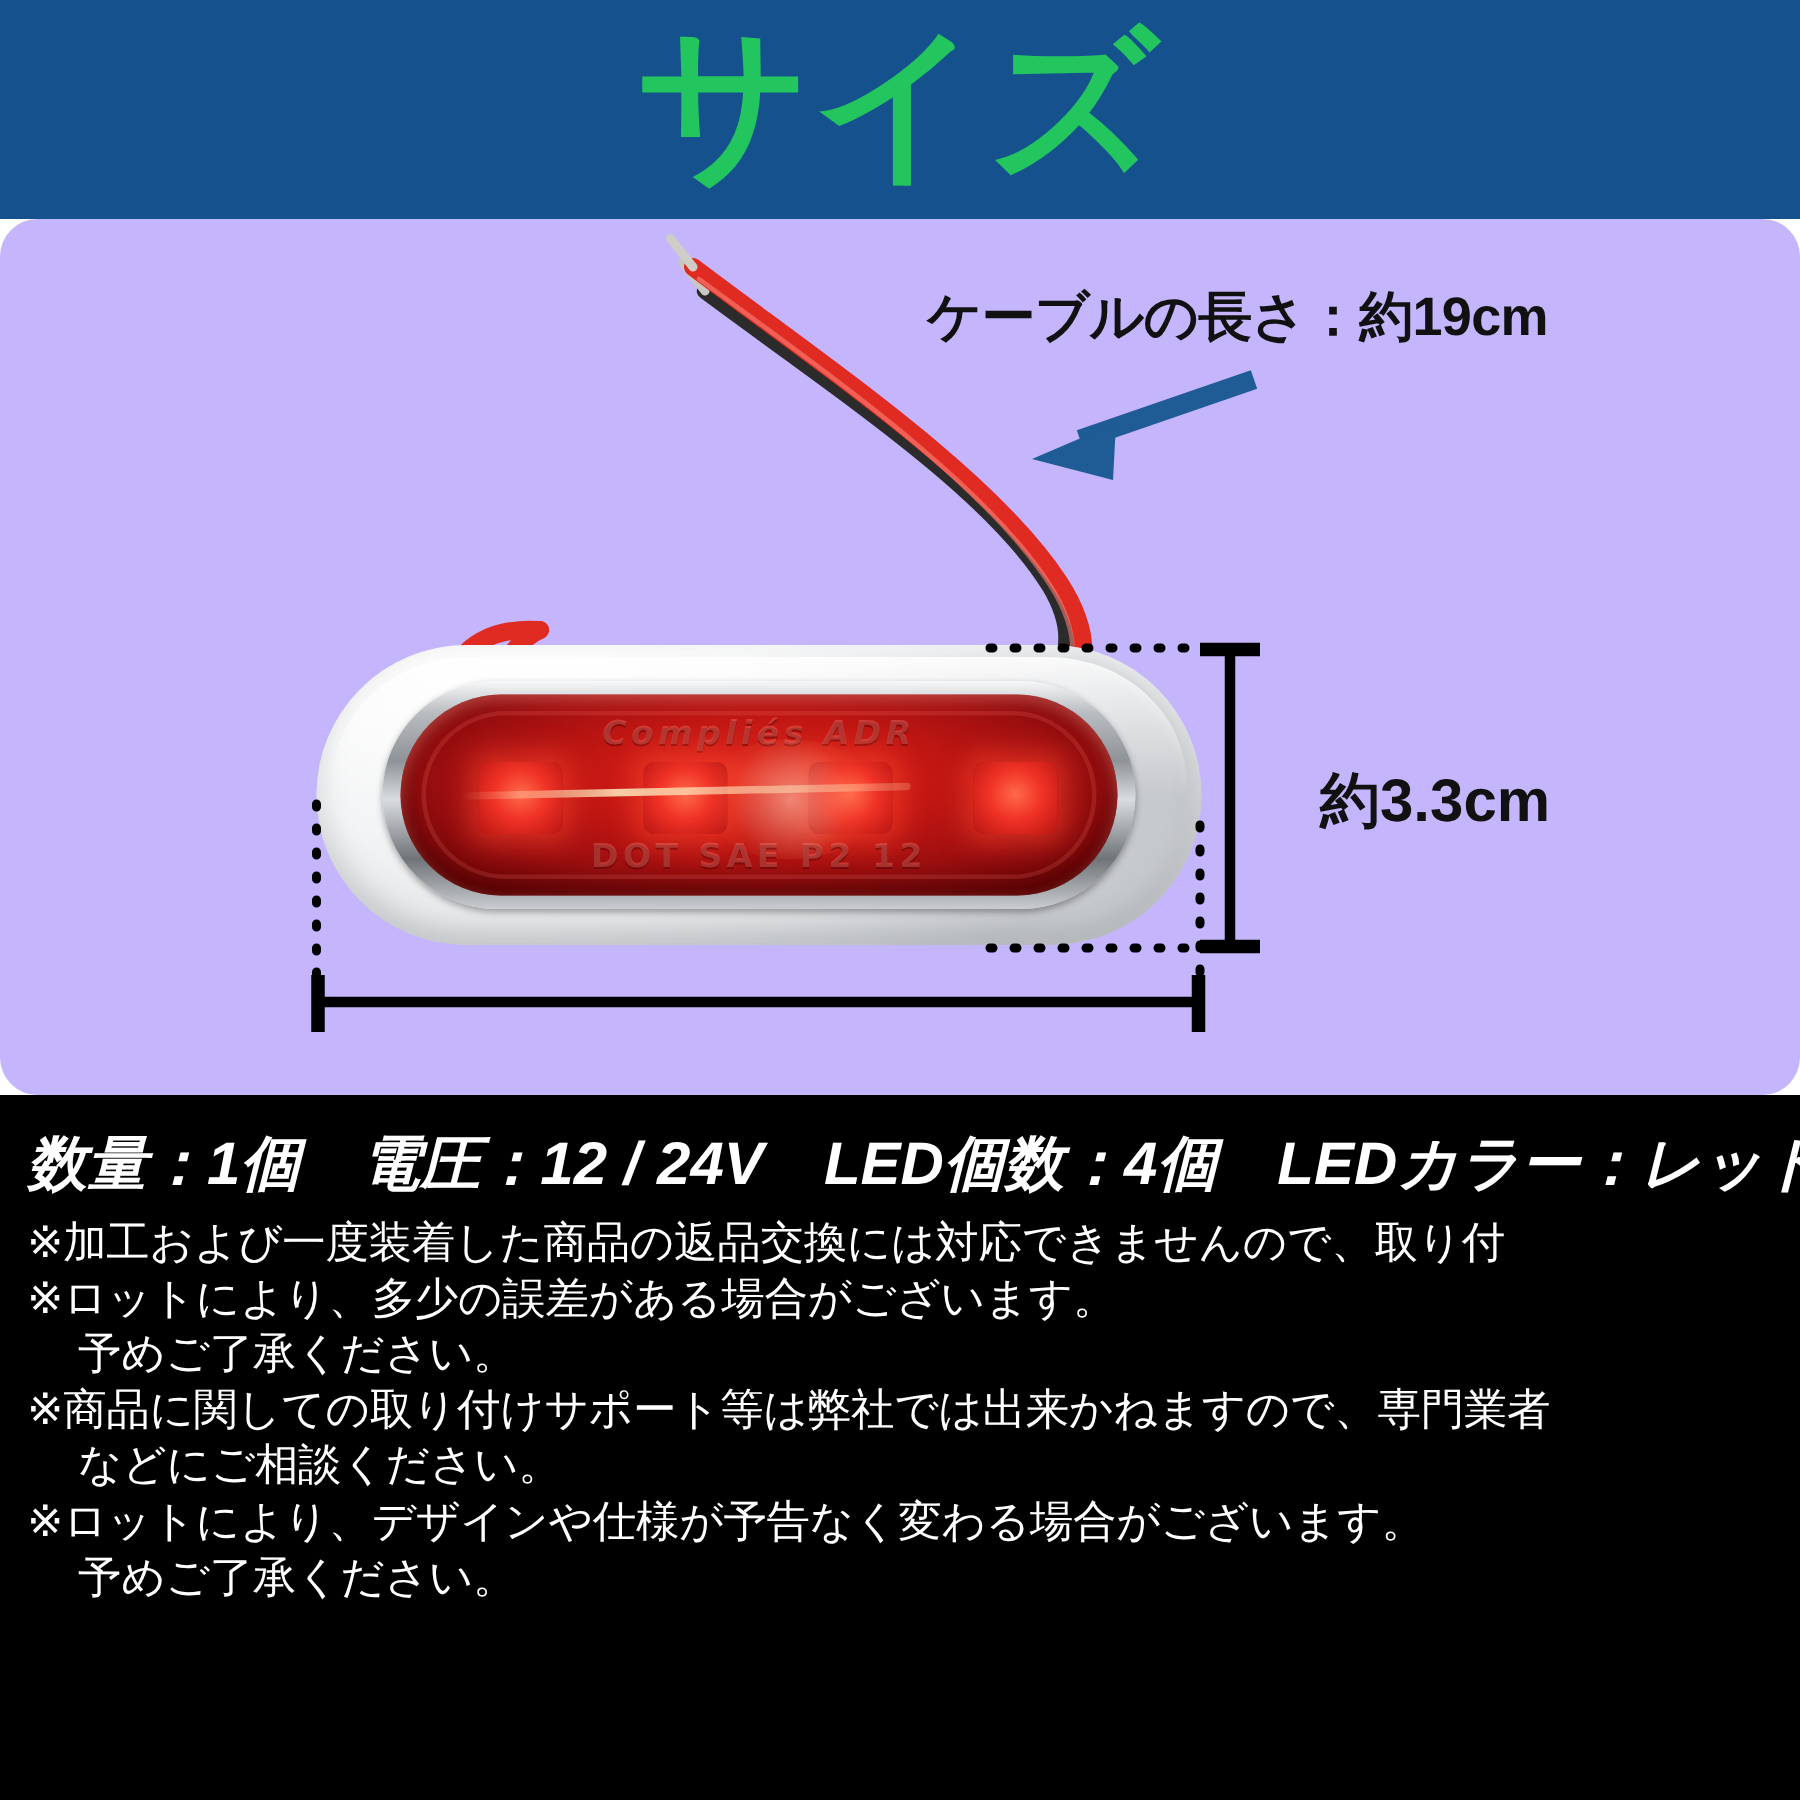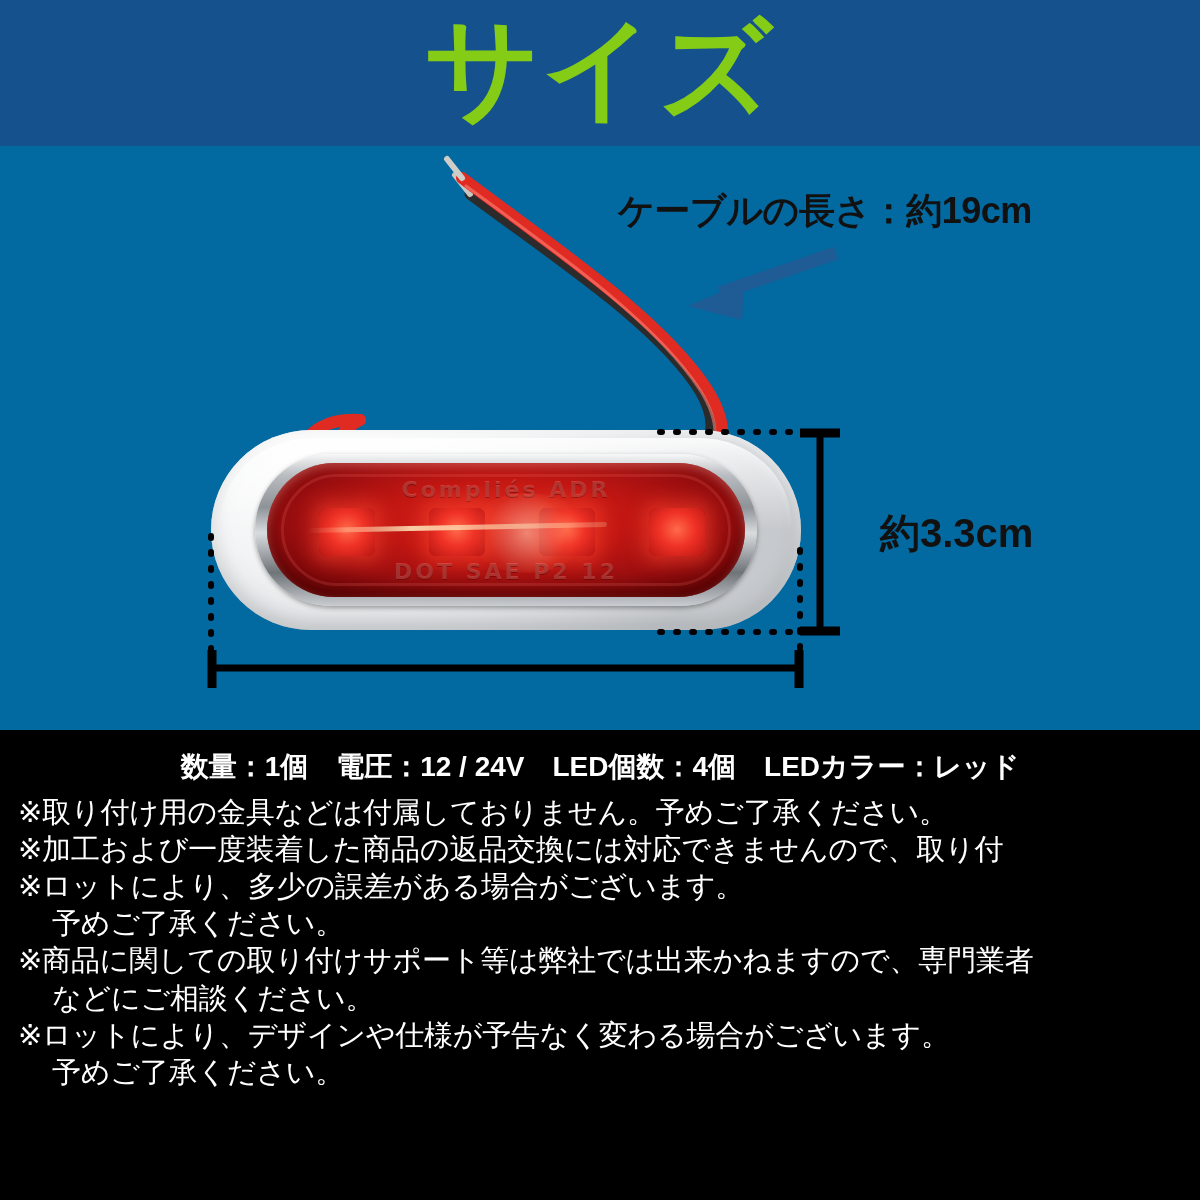--- a/index.html
+++ b/index.html
@@ -29,37 +29,38 @@
     top: 0;
     width: 1200px;
     height: 146px;
     background: #15528d;
     display: flex;
     align-items: center;
     justify-content: center;
     box-sizing: border-box;
   }
   .header-title {
-    color: #84cc16;
+    color: #22c55e;
     font-size: 112px;
     font-weight: bold;
     letter-spacing: 2px;
     line-height: 1;
     transform: translateY(-4px);
     white-space: nowrap;
   }
 
   
   .diagram {
     position: absolute;
     left: 0;
     top: 146px;
     width: 1200px;
     height: 584px;
-    background: #0369a1;
+    background: #c4b5fd;
+    border-radius: 25px;
   }
 
   .cable-svg, .dim-svg {
     position: absolute;
     left: 0;
     top: 0;
     width: 1200px;
     height: 584px;
     overflow: visible;
   }
@@ -170,21 +171,21 @@
     width: 478px;
     text-align: center;
     color: rgba(255,150,140,0.30);
     font-size: 22px;
     font-weight: bold;
     letter-spacing: 3px;
     text-shadow: 0 1px 0 rgba(80,0,0,0.45);
     white-space: nowrap;
     font-family: "DejaVu Sans", sans-serif;
   }
-  .emboss.top { top: 14px; }
+  .emboss.top { top: 14px; font-style: italic; }
   .emboss.bottom { top: 96px; }
 
   
   .dim-label {
     position: absolute;
     font-size: 40px;
     font-weight: bold;
     color: #111111;
     white-space: nowrap;
   }
@@ -198,25 +199,26 @@
     top: 730px;
     width: 1200px;
     height: 470px;
     background: #000000;
     color: #ffffff;
     box-sizing: border-box;
     padding: 14px 18px 0 18px;
   }
   .spec-headline {
     text-align: center;
-    font-size: 28px;
+    font-size: 40px;
     font-weight: bold;
     letter-spacing: 0px;
     white-space: nowrap;
     margin: 4px 0 8px 0;
+    font-style: italic;
   }
   .notes { margin: 0; padding: 0; }
   .note-line {
     font-size: 29px;
     line-height: 1.28;
     white-space: nowrap;
     letter-spacing: -0.2px;
   }
   .note-line.indent { padding-left: 34px; }
 </style>
@@ -304,21 +306,20 @@
         <line x1="799" y1="504" x2="799" y2="542" stroke="#000" stroke-width="9"></line>
       </g>
     </svg>
 
     <div class="dim-label height">約3.3cm</div>
   </div>
 
   <div class="spec-panel">
     <div class="spec-headline">数量：1個　電圧：12 / 24V　LED個数：4個　LEDカラー：レッド</div>
     <div class="notes" id="notes-container">
-        <div class="note-line">※取り付け用の金具などは付属しておりません。予めご了承ください。</div>
         <div class="note-line">※加工および一度装着した商品の返品交換には対応できませんので、取り付</div>
         <div class="note-line">※ロットにより、多少の誤差がある場合がございます。</div>
         <div class="note-line indent">予めご了承ください。</div>
         <div class="note-line">※商品に関しての取り付けサポート等は弊社では出来かねますので、専門業者</div>
         <div class="note-line indent">などにご相談ください。</div>
         <div class="note-line">※ロットにより、デザインや仕様が予告なく変わる場合がございます。</div>
         <div class="note-line indent">予めご了承ください。</div>
       </div>
   </div>
 

